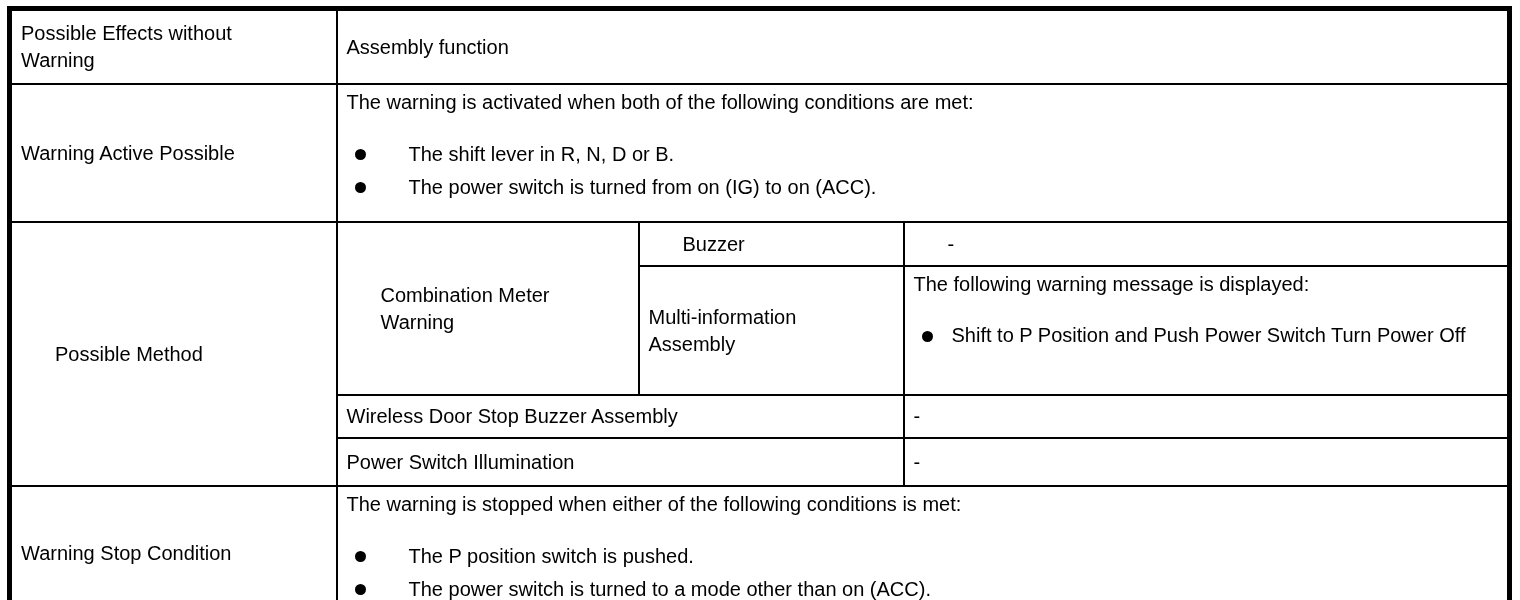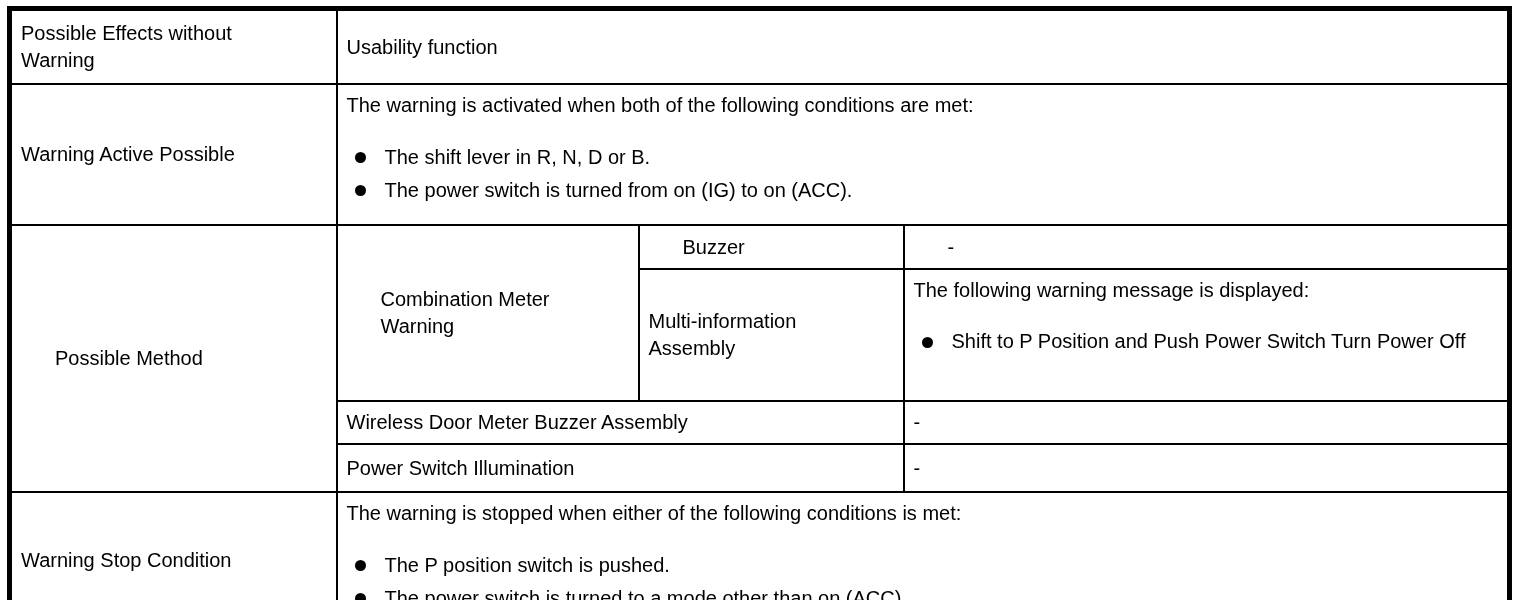--- a/index.html
+++ b/index.html
@@ -24,21 +24,20 @@
   td {
     border: 2px solid #000;
     padding: 4px 9px;
     font-size: 20px;
     line-height: 27px;
     vertical-align: middle;
     overflow: hidden;
   }
   td.vtop {
     vertical-align: top;
-    padding-top: 7px;
   }
   
   tr.r-head td    { height: 64px; }
   tr.r-active td  { height: 128px; }
   tr.r-buzzer td  { height: 34px; padding-left: 43px; }
   tr.r-mid td     { height: 119px; }
   tr.r-wireless td{ height: 33px; }
   tr.r-psi td     { height: 38px; margin-left: 32px; }
   tr.r-stop td    { height: 124px; }
 
@@ -59,21 +58,21 @@
     margin: 0;
   }
   .dot {
     flex: 0 0 auto;
     width: 11px;
     height: 11px;
     border-radius: 50%;
     background: #000;
     margin: 11px 19px 0 0;
   }
-  .btext { display: block; }
+  .btext { display: block; margin-left: 24px; }
   .btext-mid { display: block; max-width: 522px; line-height: 31px; }
   ul.bullets.mid { }
   ul.bullets.mid li { line-height: 31px; }
   .intro { display: block; }
 </style>
 </head>
 <body>
 
 <div class="page">
   <table class="spec">
@@ -83,21 +82,21 @@
       <col style="width:265px">
       <col style="width:606px">
     </colgroup>
 
     <tbody>
         <tr class="r-head">
       <td>
         <span class="wrap-label">Possible Effects without Warning</span>
       </td>
       <td colspan="3">
-        <span>Usability function</span>
+        <span>Assembly function</span>
       </td>
     </tr>
 
     <tr class="r-active">
       <td>
         <span>Warning Active Possible</span>
       </td>
       <td colspan="3" class="vtop">
         <span class="intro">The warning is activated when both of the following conditions are met:</span>
         <ul class="bullets">
@@ -138,21 +137,21 @@
           <li>
             <span class="dot"></span>
             <span class="btext-mid">Shift to P Position and Push Power Switch Turn Power Off</span>
           </li>
         </ul>
       </td>
     </tr>
 
     <tr class="r-wireless">
       <td colspan="2">
-        <span>Wireless Door Meter Buzzer Assembly</span>
+        <span>Wireless Door Stop Buzzer Assembly</span>
       </td>
       <td>
         <span>-</span>
       </td>
     </tr>
 
     <tr class="r-psi">
       <td colspan="2">
         <span>Power Switch Illumination</span>
       </td>

